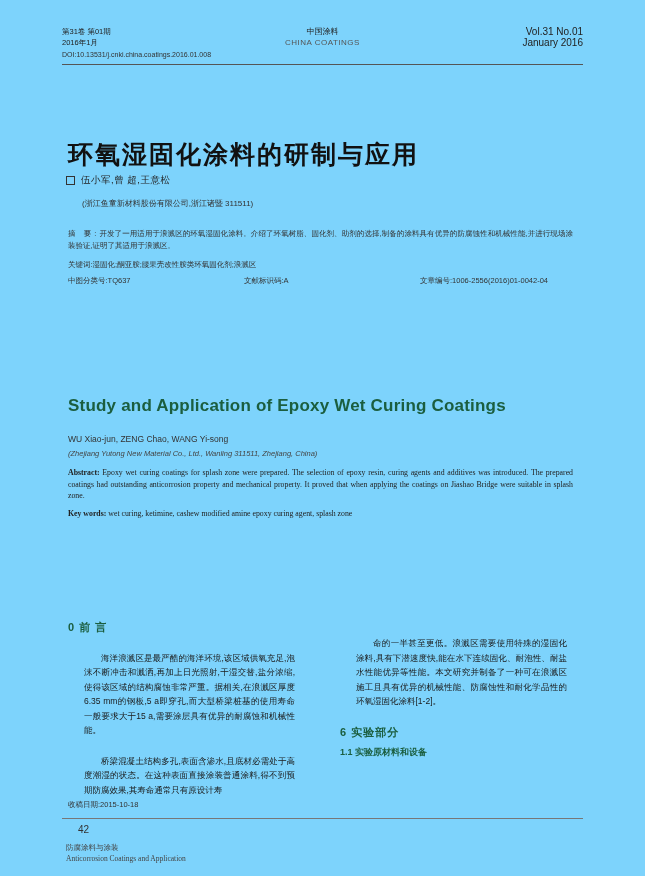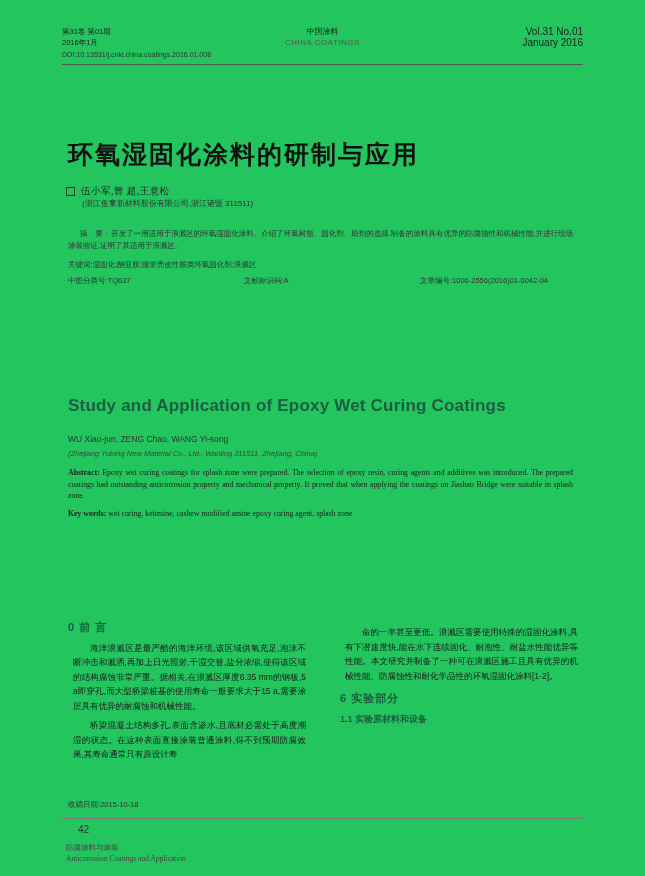--- a/index.html
+++ b/index.html
@@ -4,21 +4,21 @@
 <style>
   html, body {
     margin: 0;
     padding: 0;
     background: #ffffff;
   }
   .page {
     position: relative;
     width: 645px;
     height: 876px;
-    background: #22c55e;
+    background: #7dd3fc;
     font-family: "Liberation Serif", serif;
     color: #1a1a1a;
     overflow: hidden;
   }
 
   
   .header {
     position: absolute;
     left: 62px;
     top: 26px;
@@ -83,23 +83,23 @@
     top: 138px;
     font-family: "Liberation Sans", sans-serif;
     font-size: 25px;
     font-weight: bold;
     letter-spacing: 2px;
     color: #111;
   }
   .cn-authors {
     position: absolute;
     left: 66px;
-    top: 185px;
+    top: 174px;
     font-size: 9.5px;
-    font-family: Liberation Serif, serif;
+    font-family: Liberation Sans, sans-serif;
     color: #222;
     letter-spacing: 0.5px;
   }
   .cn-authors .sq {
     display: inline-block;
     width: 7px;
     height: 7px;
     border: 1px solid #333;
     margin-right: 6px;
     vertical-align: middle;
@@ -118,21 +118,20 @@
     top: 228px;
     width: 505px;
     font-size: 7.5px;
     line-height: 12px;
     color: #333;
     font-family: "Liberation Sans", sans-serif;
     text-align: justify;
   }
   .cn-abstract .lbl {
     letter-spacing: 3px;
-    margin-left: 12px;
   }
   .cn-keywords {
     position: absolute;
     left: 68px;
     top: 259px;
     width: 505px;
     font-size: 7.5px;
     line-height: 12px;
     color: #333;
     font-family: "Liberation Sans", sans-serif;
@@ -221,21 +220,21 @@
     letter-spacing: 1px;
     margin: 0 0 6px 0;
   }
   .sec-h2 {
     font-family: "Liberation Sans", sans-serif;
     font-size: 9px;
     font-weight: bold;
     color: #1b5e3f;
     margin: 2px 0 3px 0;
   }
-  .para { margin: 5px; text-indent: 17px; }
+  .para { margin: 16px; text-indent: 17px; }
   .para + .para { margin-top: 0; }
 
   
   .footer-note {
     position: absolute;
     left: 68px;
     top: 800px;
     font-size: 7.5px;
     color: #333;
     font-family: "Liberation Sans", sans-serif;

